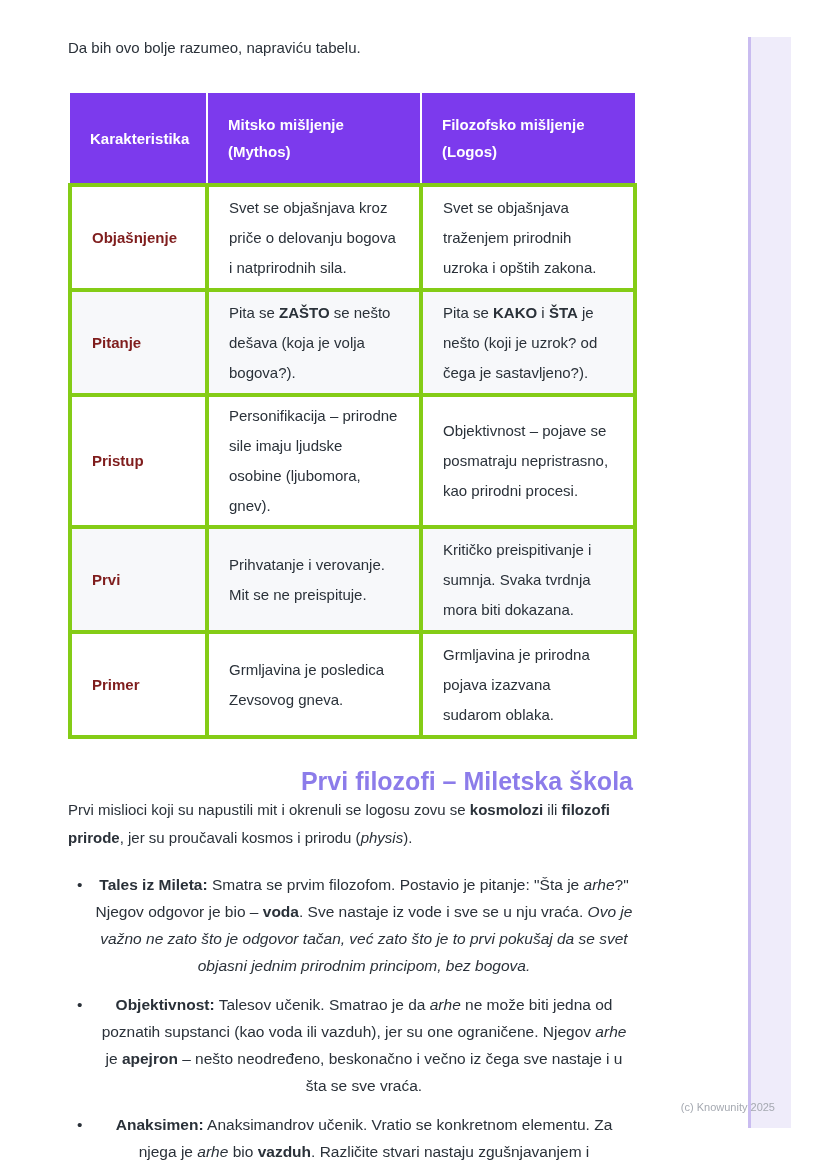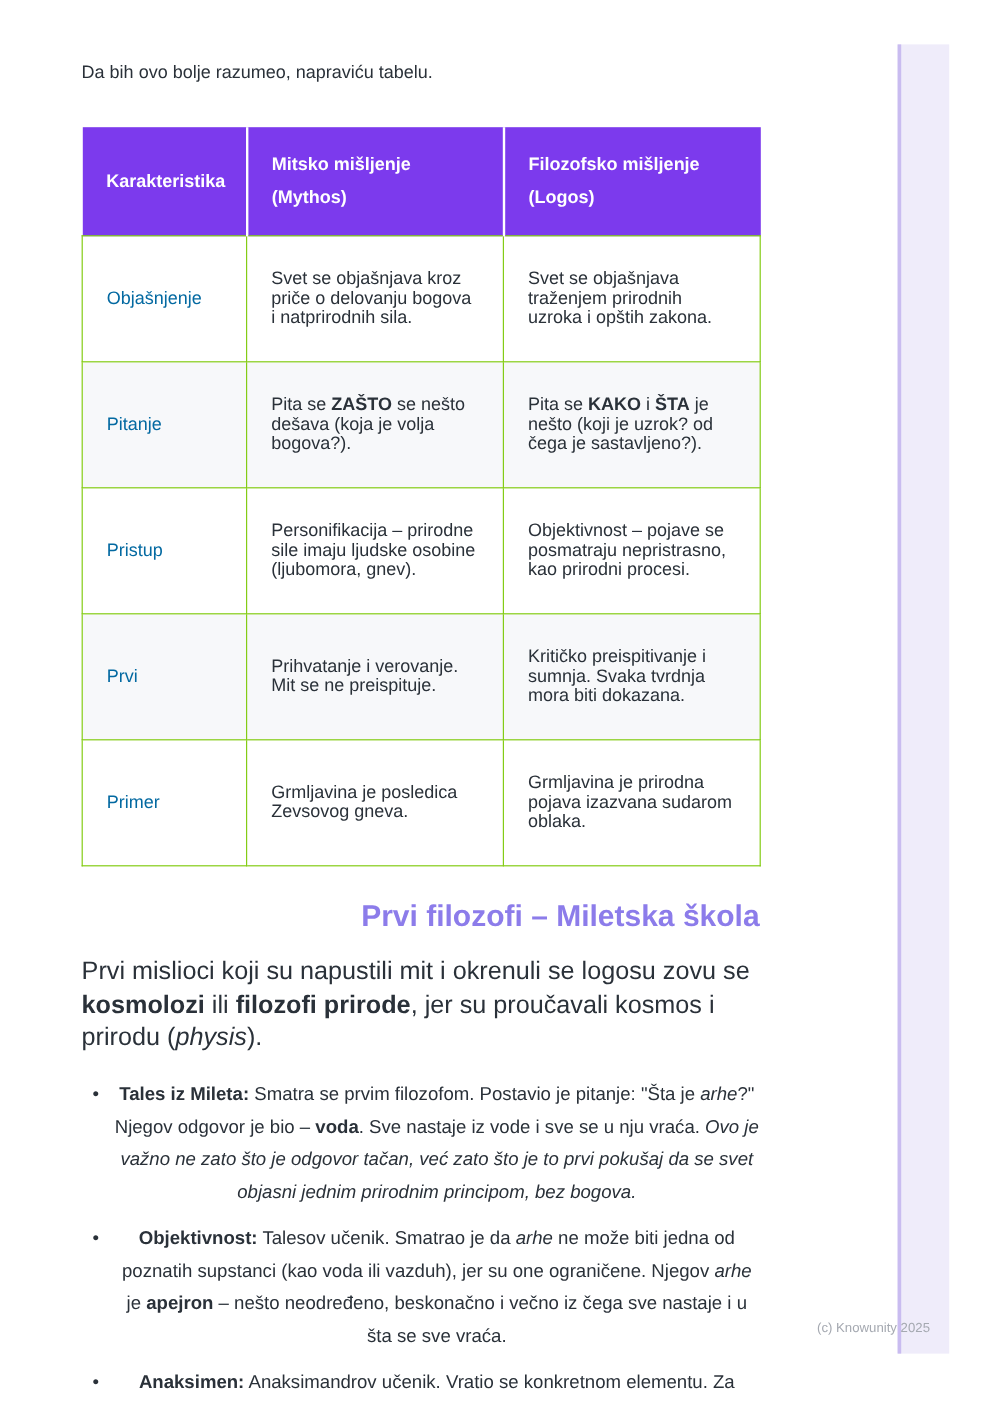--- a/index.html
+++ b/index.html
@@ -14,21 +14,20 @@
   .content {
     position: absolute;
     left: 68px;
     top: 38px;
     width: 565px;
   }
   .intro {
     font-size: 15px;
     line-height: 20px;
     color: #2a3139;
-    margin-top: 13px;
   }
   table.compare {
     margin-top: 35px;
     width: 565px;
     border-collapse: collapse;
     table-layout: fixed;
   }
   .col-label  { width: 137px; }
   .col-mythos { width: 214px; }
   .col-logos  { width: 214px; }
@@ -38,41 +37,40 @@
     font-weight: bold;
     font-size: 15px;
     text-align: left;
     vertical-align: middle;
     padding: 18px 20px;
     height: 81px;
     line-height: 27px;
   }
   th:not(:last-child) { border-right: 2px solid #ffffff; }
   td {
-    border: 1px solid #84cc16;
+    border: 4px solid #84cc16;
     padding: 4px 20px;
     font-size: 15px;
-    line-height: 16px;
+    line-height: 30px;
     vertical-align: middle;
     height: 105px;
     background: #ffffff;
   }
   tbody tr:nth-child(even) td { background: #f7f8fa; }
-  td.row-label { font-weight: normal; color: #0369a1; }
+  td.row-label { font-weight: bold; color: #7f1d1d; }
   h2.section-heading {
     margin-top: 27px;
     font-size: 25px;
     line-height: 30px;
     font-weight: bold;
     color: #8c7cea;
     text-align: right;
   }
   .para {
-    margin-top: 17px;
-    font-size: 21px;
+    font-size: 15px;
     line-height: 27.5px;
   }
   ul.bullets {
     margin-top: 20px;
     list-style: none;
   }
   ul.bullets li {
     position: relative;
     padding-left: 27px;
     margin-bottom: 12px;

